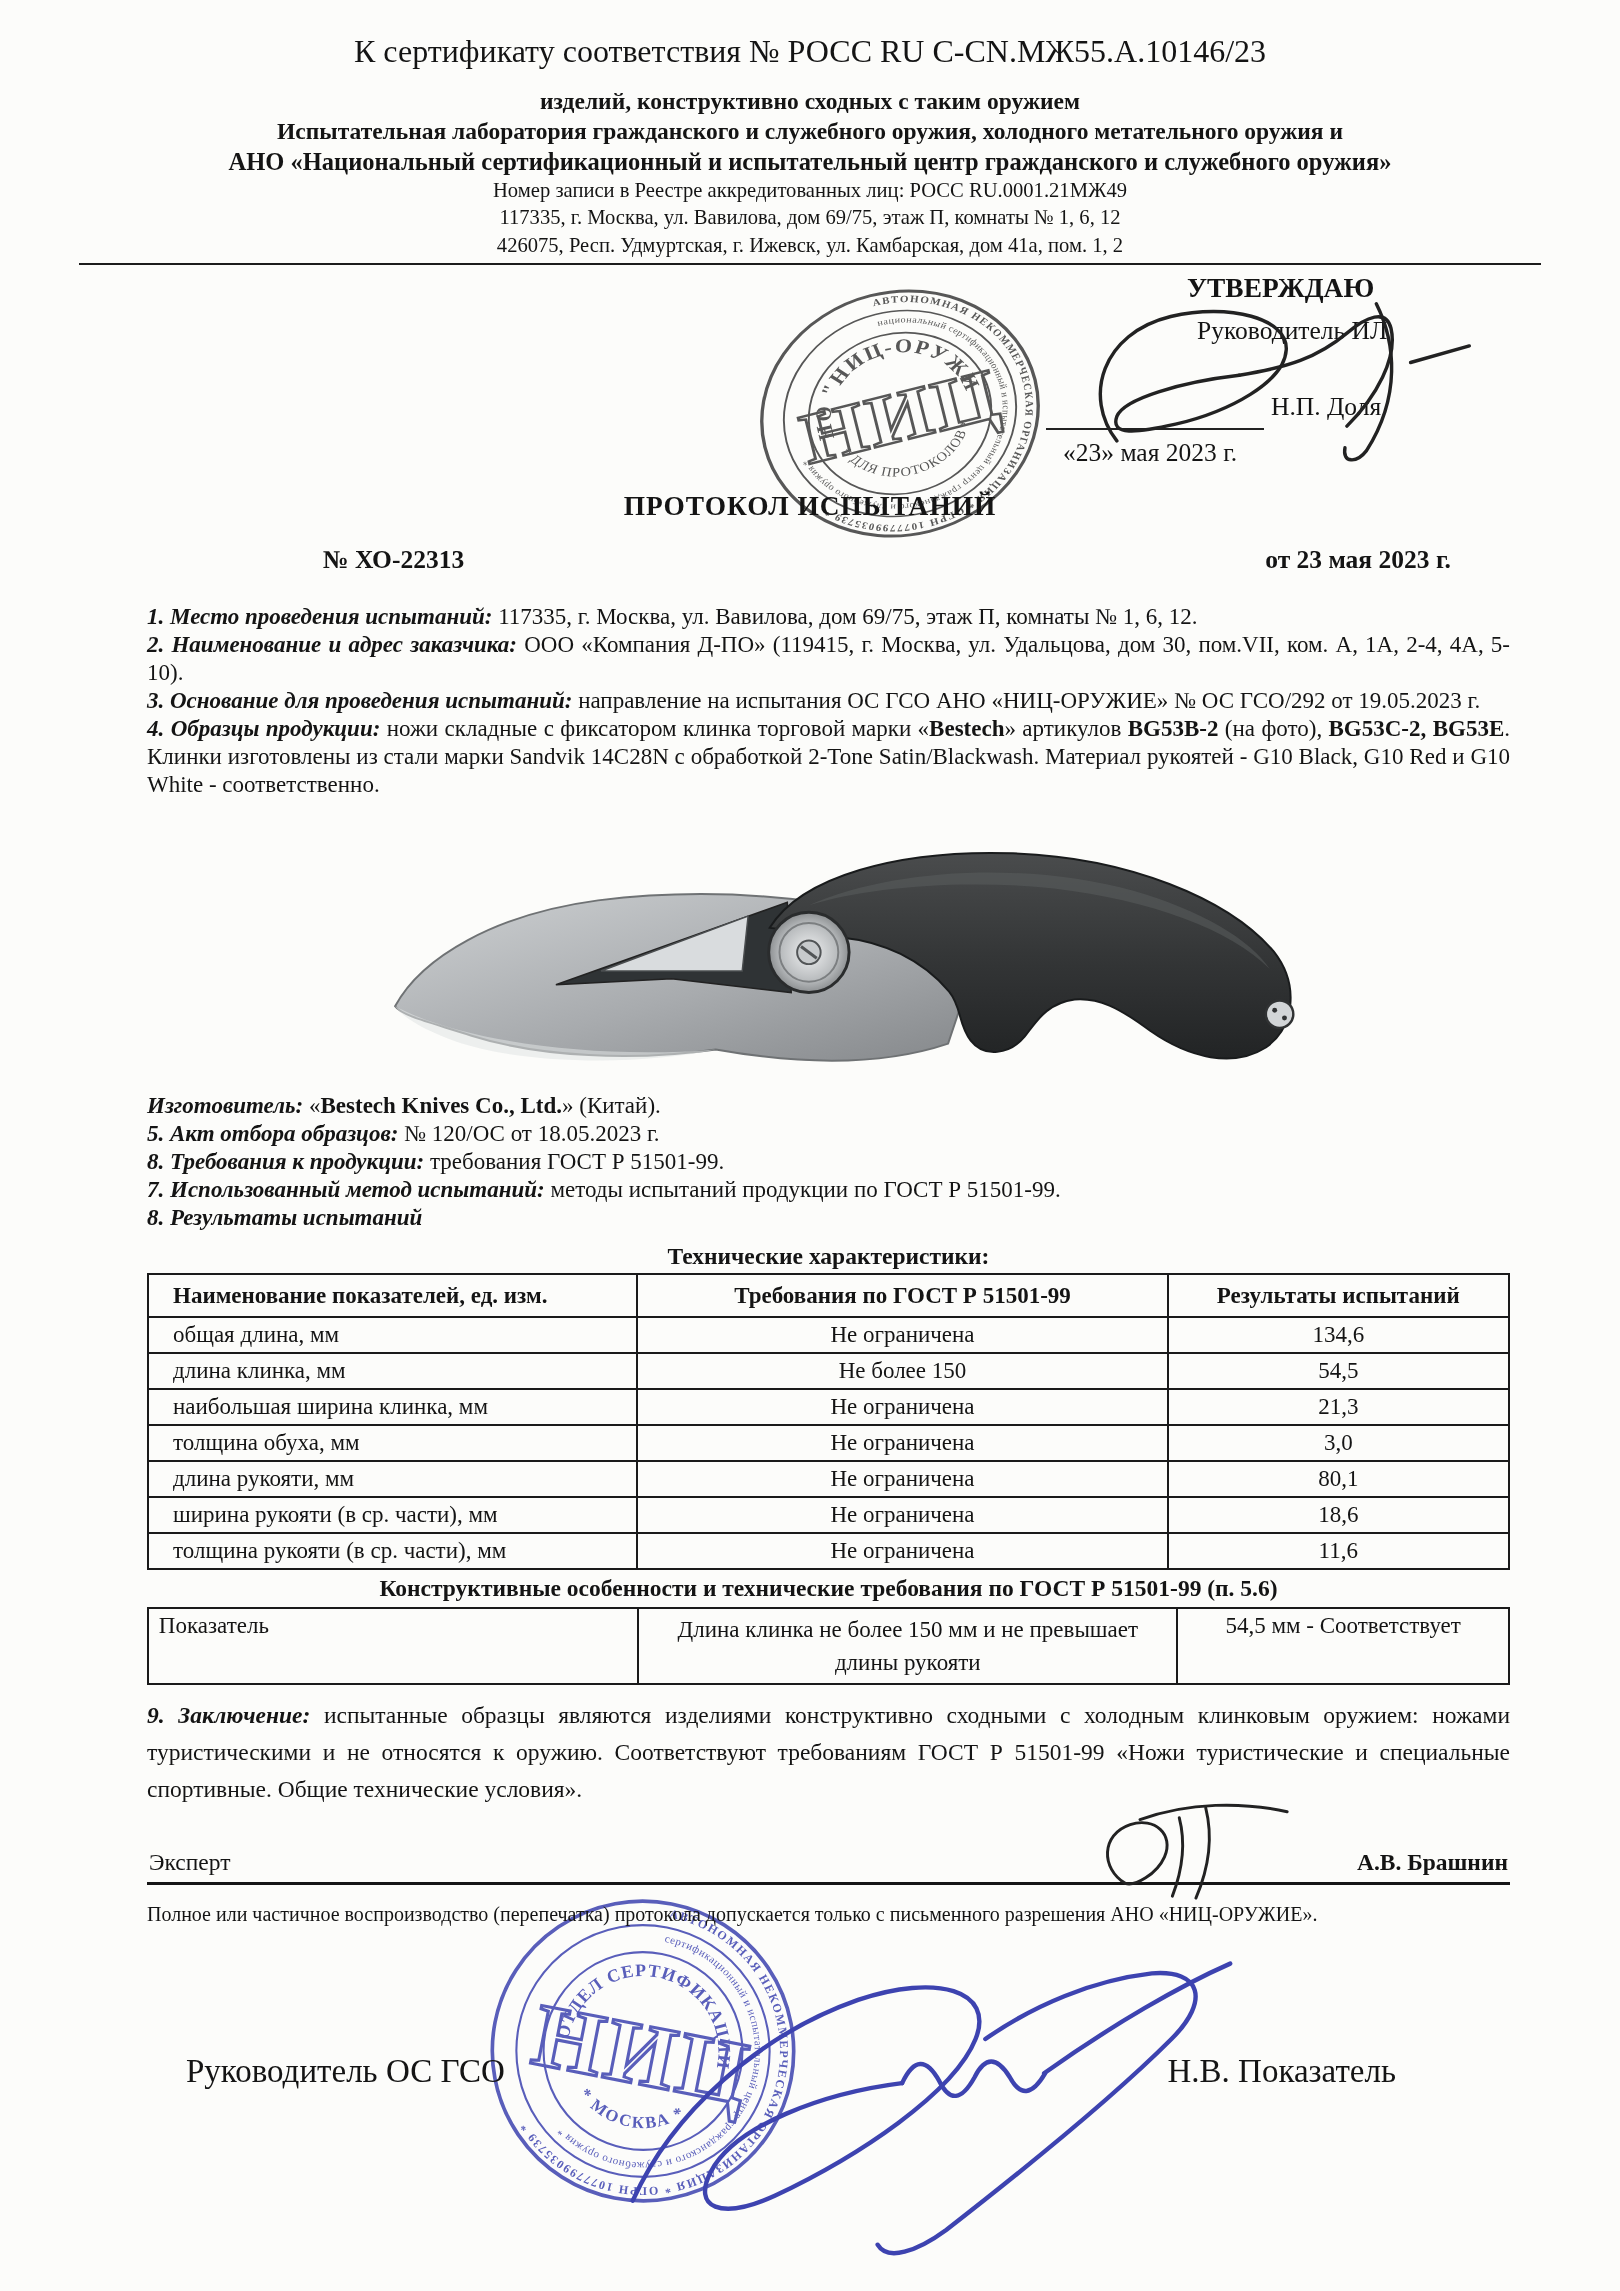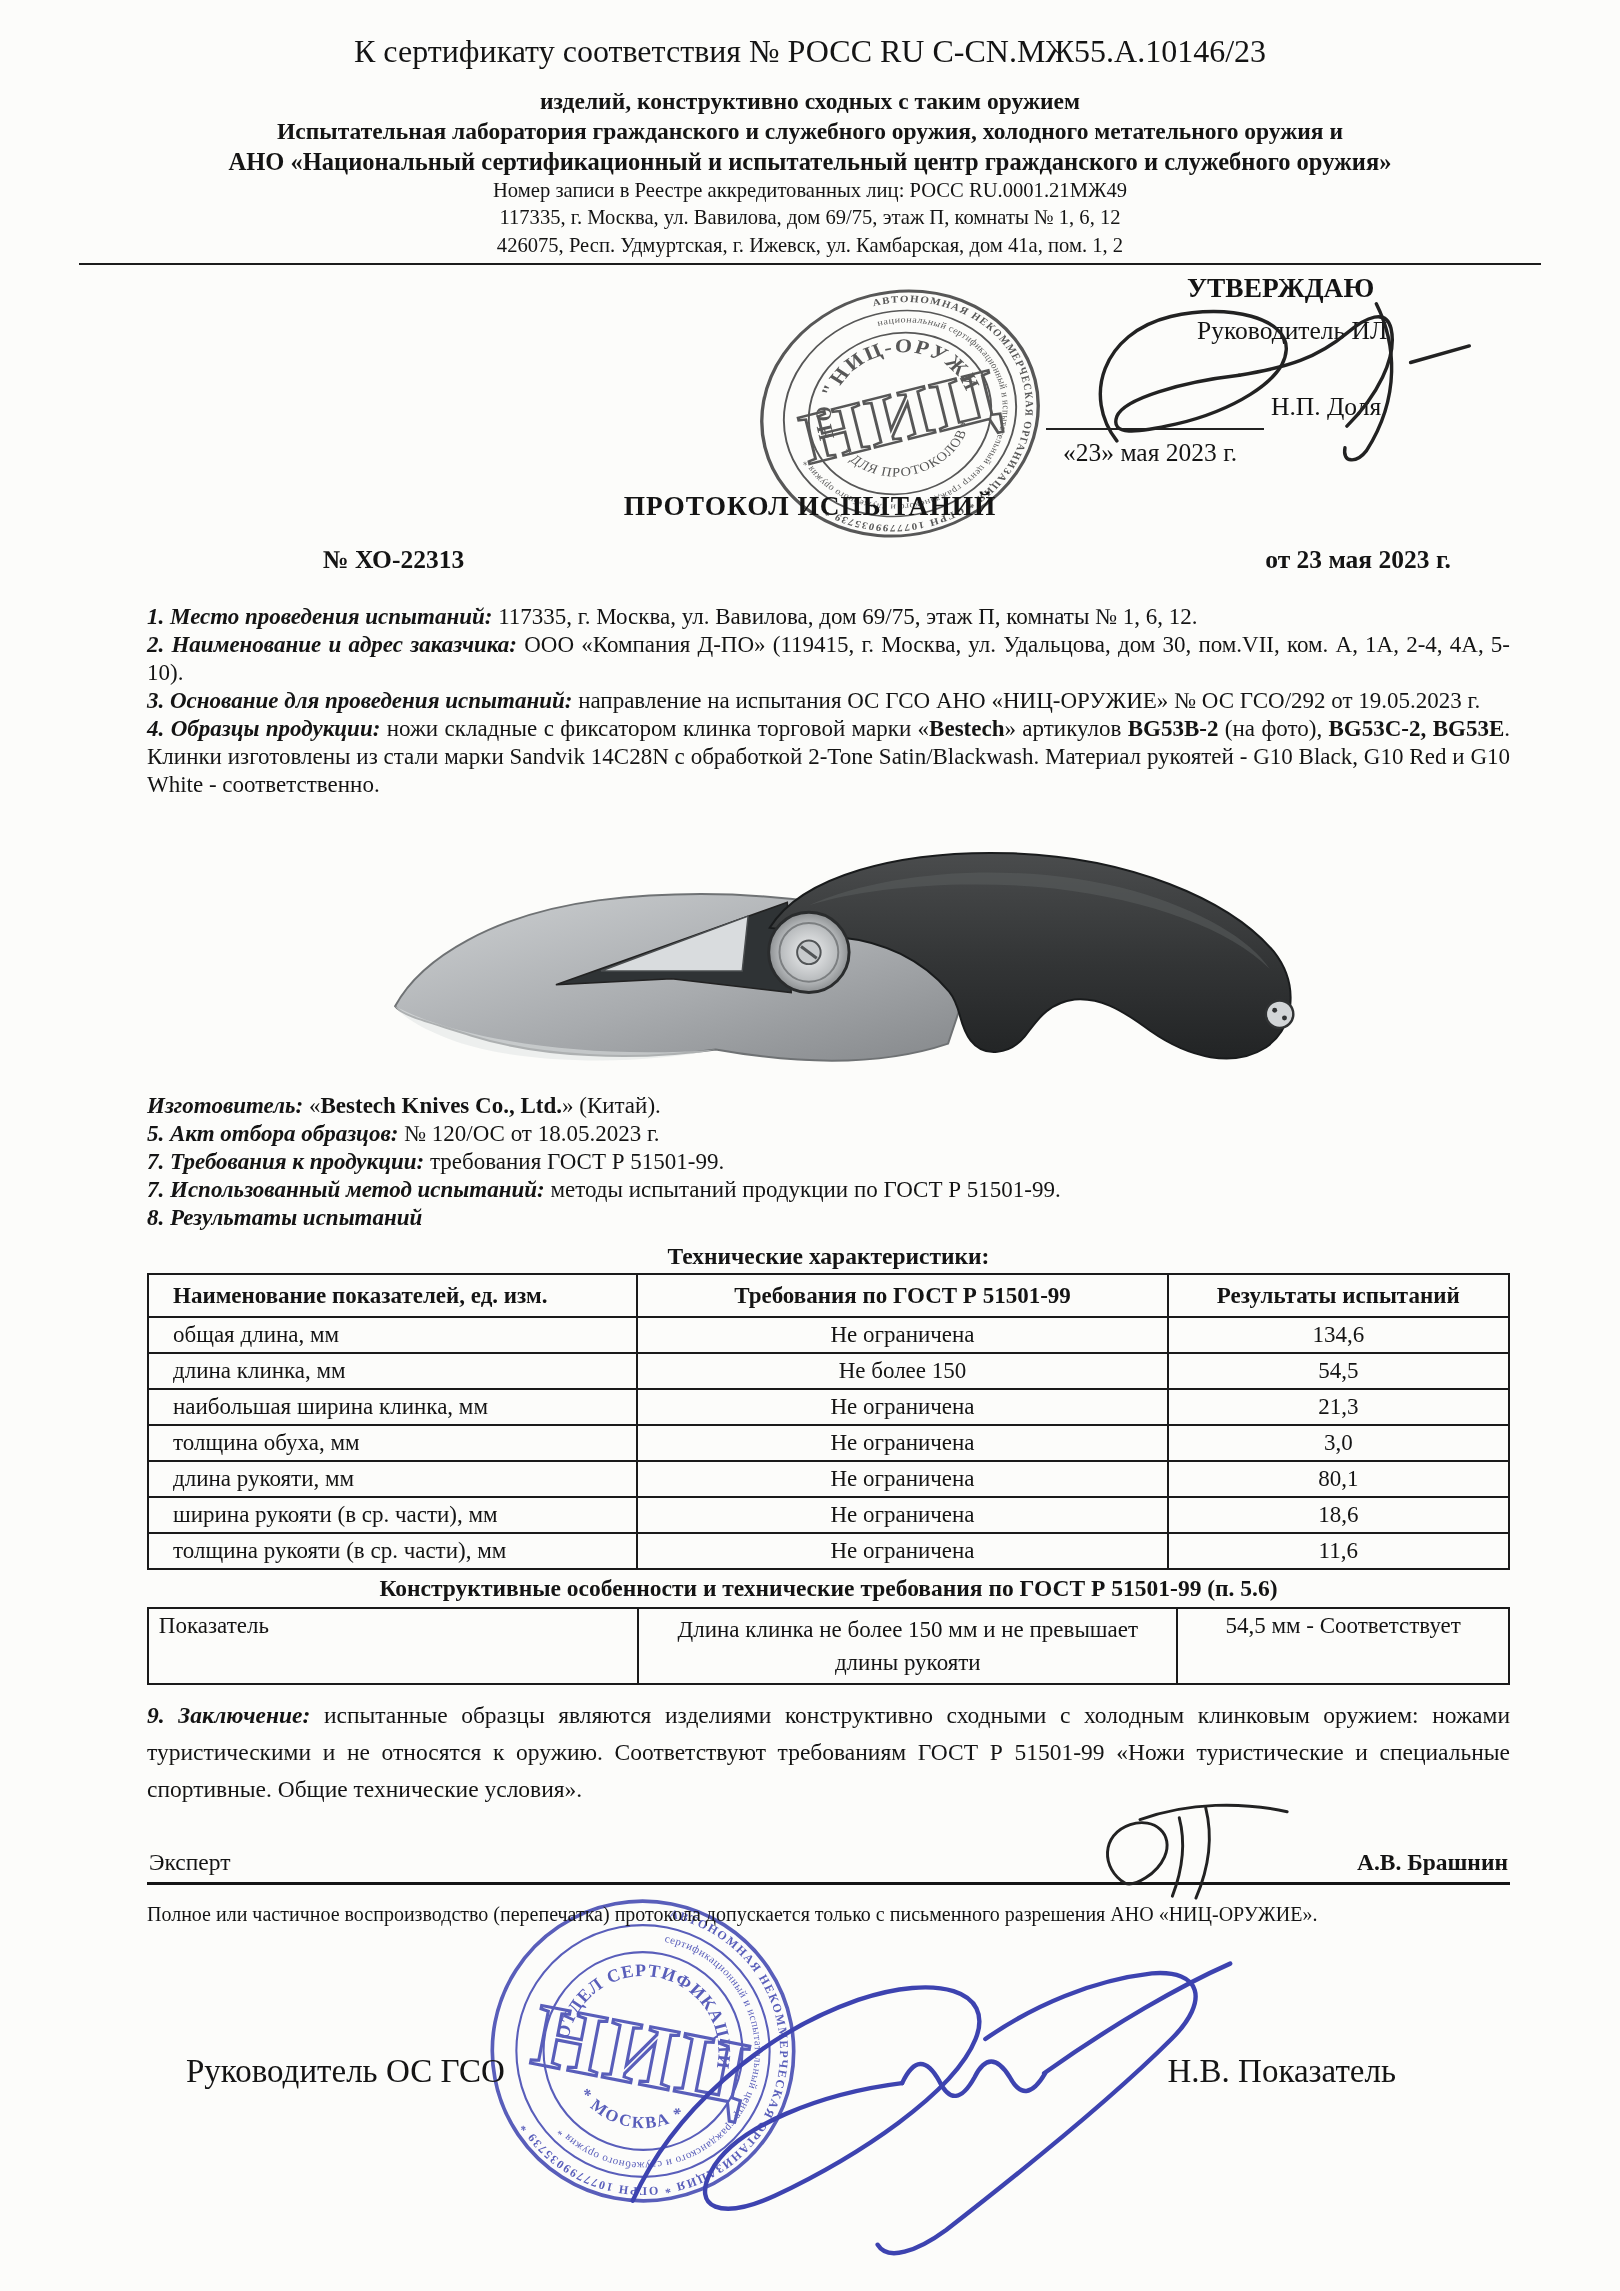--- a/index.html
+++ b/index.html
@@ -215,21 +215,21 @@
           <line x1="462" y1="137" x2="478" y2="149" stroke="#515456" stroke-width="3"></line>
           <circle cx="950" cy="206" r="14" fill="#d2d5d7" stroke="#303233" stroke-width="2.5"></circle>
           <circle cx="945" cy="202" r="2.5" fill="#303233"></circle>
           <circle cx="955" cy="210" r="2.5" fill="#303233"></circle>
         </svg>
       </div>
 
       <div class="items" style="margin-top:9px;">
         <p class="item"><span class="lbl">Изготовитель:</span> <span>«</span><span class="b">Bestech Knives Co., Ltd.</span><span>» (Китай).</span></p>
         <p class="item"><span class="lbl">5. Акт отбора образцов:</span> <span>№ 120/ОС от 18.05.2023 г.</span></p>
-        <p class="item"><span class="lbl">7. Требования к продукции:</span> <span>требования ГОСТ Р 51501-99.</span></p>
+        <p class="item"><span class="lbl">8. Требования к продукции:</span> <span>требования ГОСТ Р 51501-99.</span></p>
         <p class="item"><span class="lbl">7. Использованный метод испытаний:</span> <span>методы испытаний продукции по ГОСТ Р 51501-99.</span></p>
         <p class="item"><span class="lbl">8. Результаты испытаний</span></p>
       </div>
 
       <div class="tbl-title">Технические характеристики:</div>
 
       <table class="spec">
         <tbody>
             <tr>
           <th class="c1h">Наименование показателей, ед. изм.</th>

